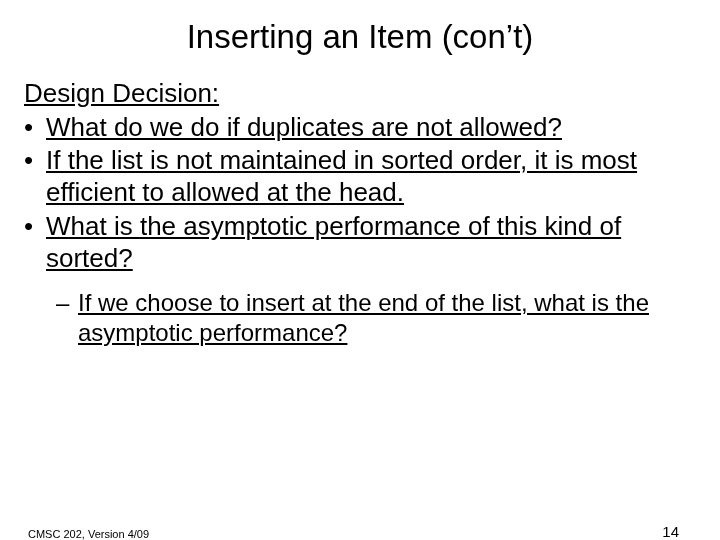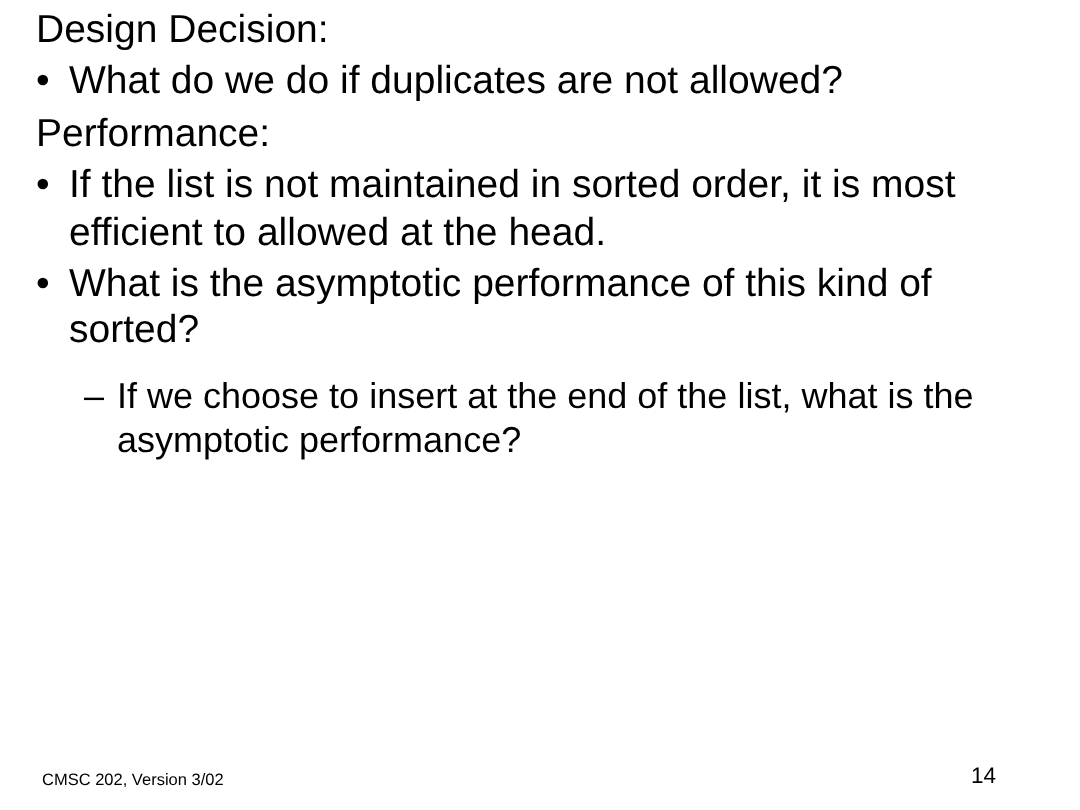--- a/index.html
+++ b/index.html
@@ -24,90 +24,93 @@
     font-weight: 400;
     margin-top: 18px;
     margin-bottom: 22px;
   }
   .body {
     padding: 0 24px 0 24px;
     font-size: 26px;
     line-height: 1.22;
   }
   .sect {
+    text-decoration: underline;
     margin-top: 4px;
   }
   .bullet {
     display: flex;
     margin-top: 2px;
   }
   .bullet .dot {
     width: 22px;
     flex: 0 0 22px;
     text-align: left;
   }
   .bullet .txt {
     flex: 1;
+    text-decoration: underline;
   }
   .sub {
     display: flex;
     font-size: 24px;
     margin-top: 14px;
     padding-left: 32px;
   }
   .sub .dash {
     width: 22px;
     flex: 0 0 22px;
   }
   .sub .txt {
     flex: 1;
+    text-decoration: underline;
   }
   .footer-left {
     position: absolute;
     left: 28px;
     bottom: 18px;
     font-size: 11px;
   }
   .footer-right {
     position: absolute;
-    right: 56px;
+    right: 41px;
     bottom: 18px;
     font-size: 15px;
   }
 </style>
 </head>
 <body>
 
 <div class="slide">
 
+  <div class="title">Inserting an Item (con’t)</div>
 
   <div class="body">
 
     <div class="sect">Design Decision:</div>
 
     <div class="bullet">
       <div class="dot">•</div>
       <div class="txt">What do we do if duplicates are not allowed?</div>
     </div>
 
-    <div class="sect">Performance:</div>
 
     <div class="bullet">
       <div class="dot">•</div>
       <div class="txt">If the list is not maintained in sorted order, it is most efficient to allowed at the head.</div>
     </div>
 
     <div class="bullet">
       <div class="dot">•</div>
       <div class="txt">What is the asymptotic performance of this kind of sorted?</div>
     </div>
 
     <div class="sub">
       <div class="dash">–</div>
       <div class="txt">If we choose to insert at the end of the list, what is the asymptotic performance?</div>
     </div>
 
   </div>
 
-  <div class="footer-left">CMSC 202, Version 3/02</div>
+  <div class="footer-left">CMSC 202, Version 4/09</div>
   <div class="footer-right">14</div>
 
 </div>
 
 </body></html>

